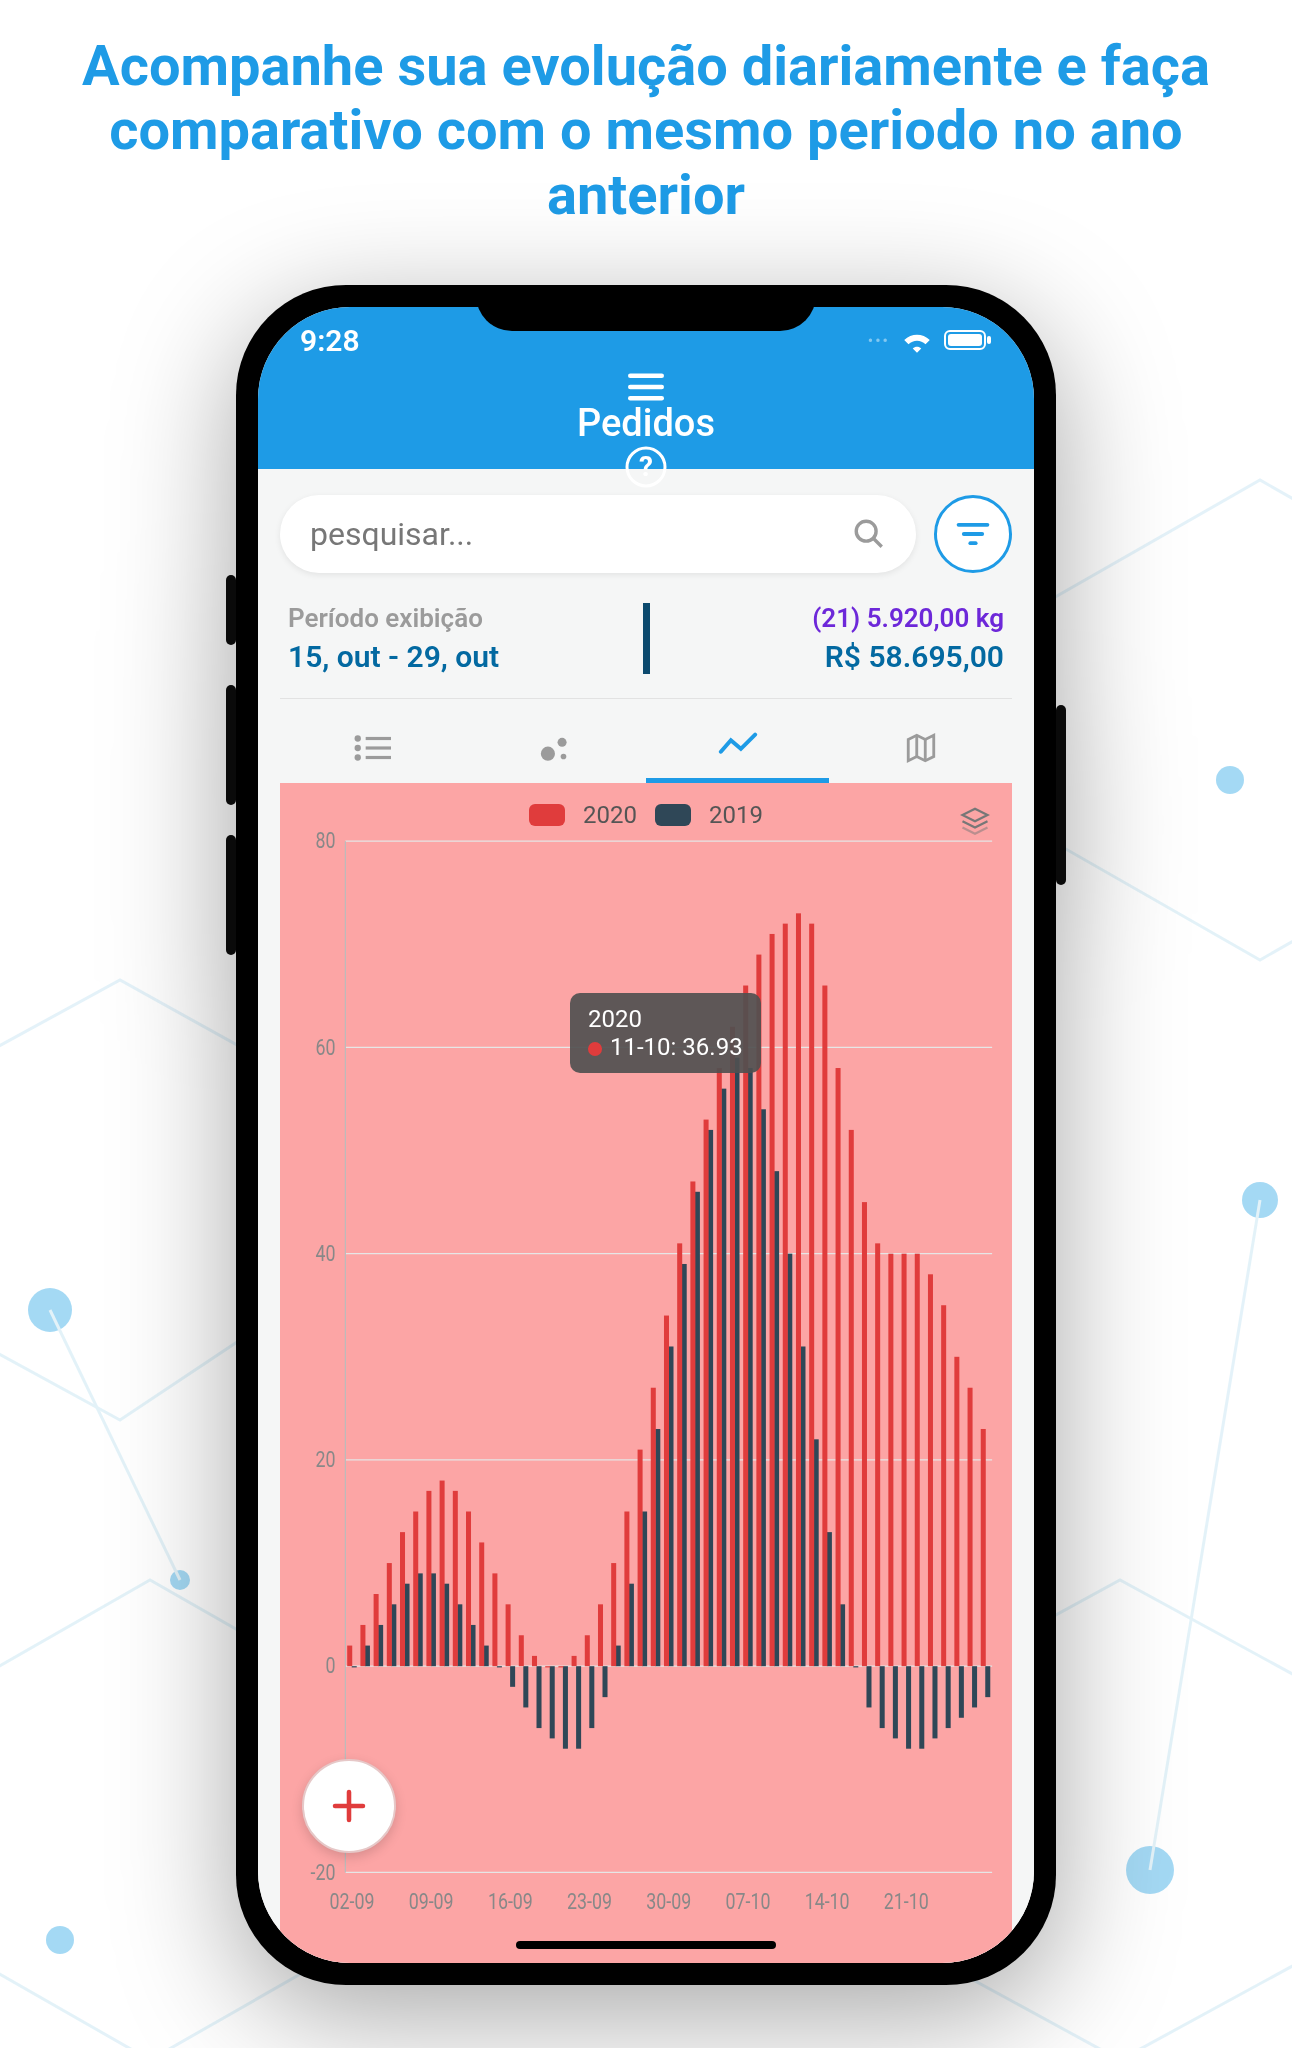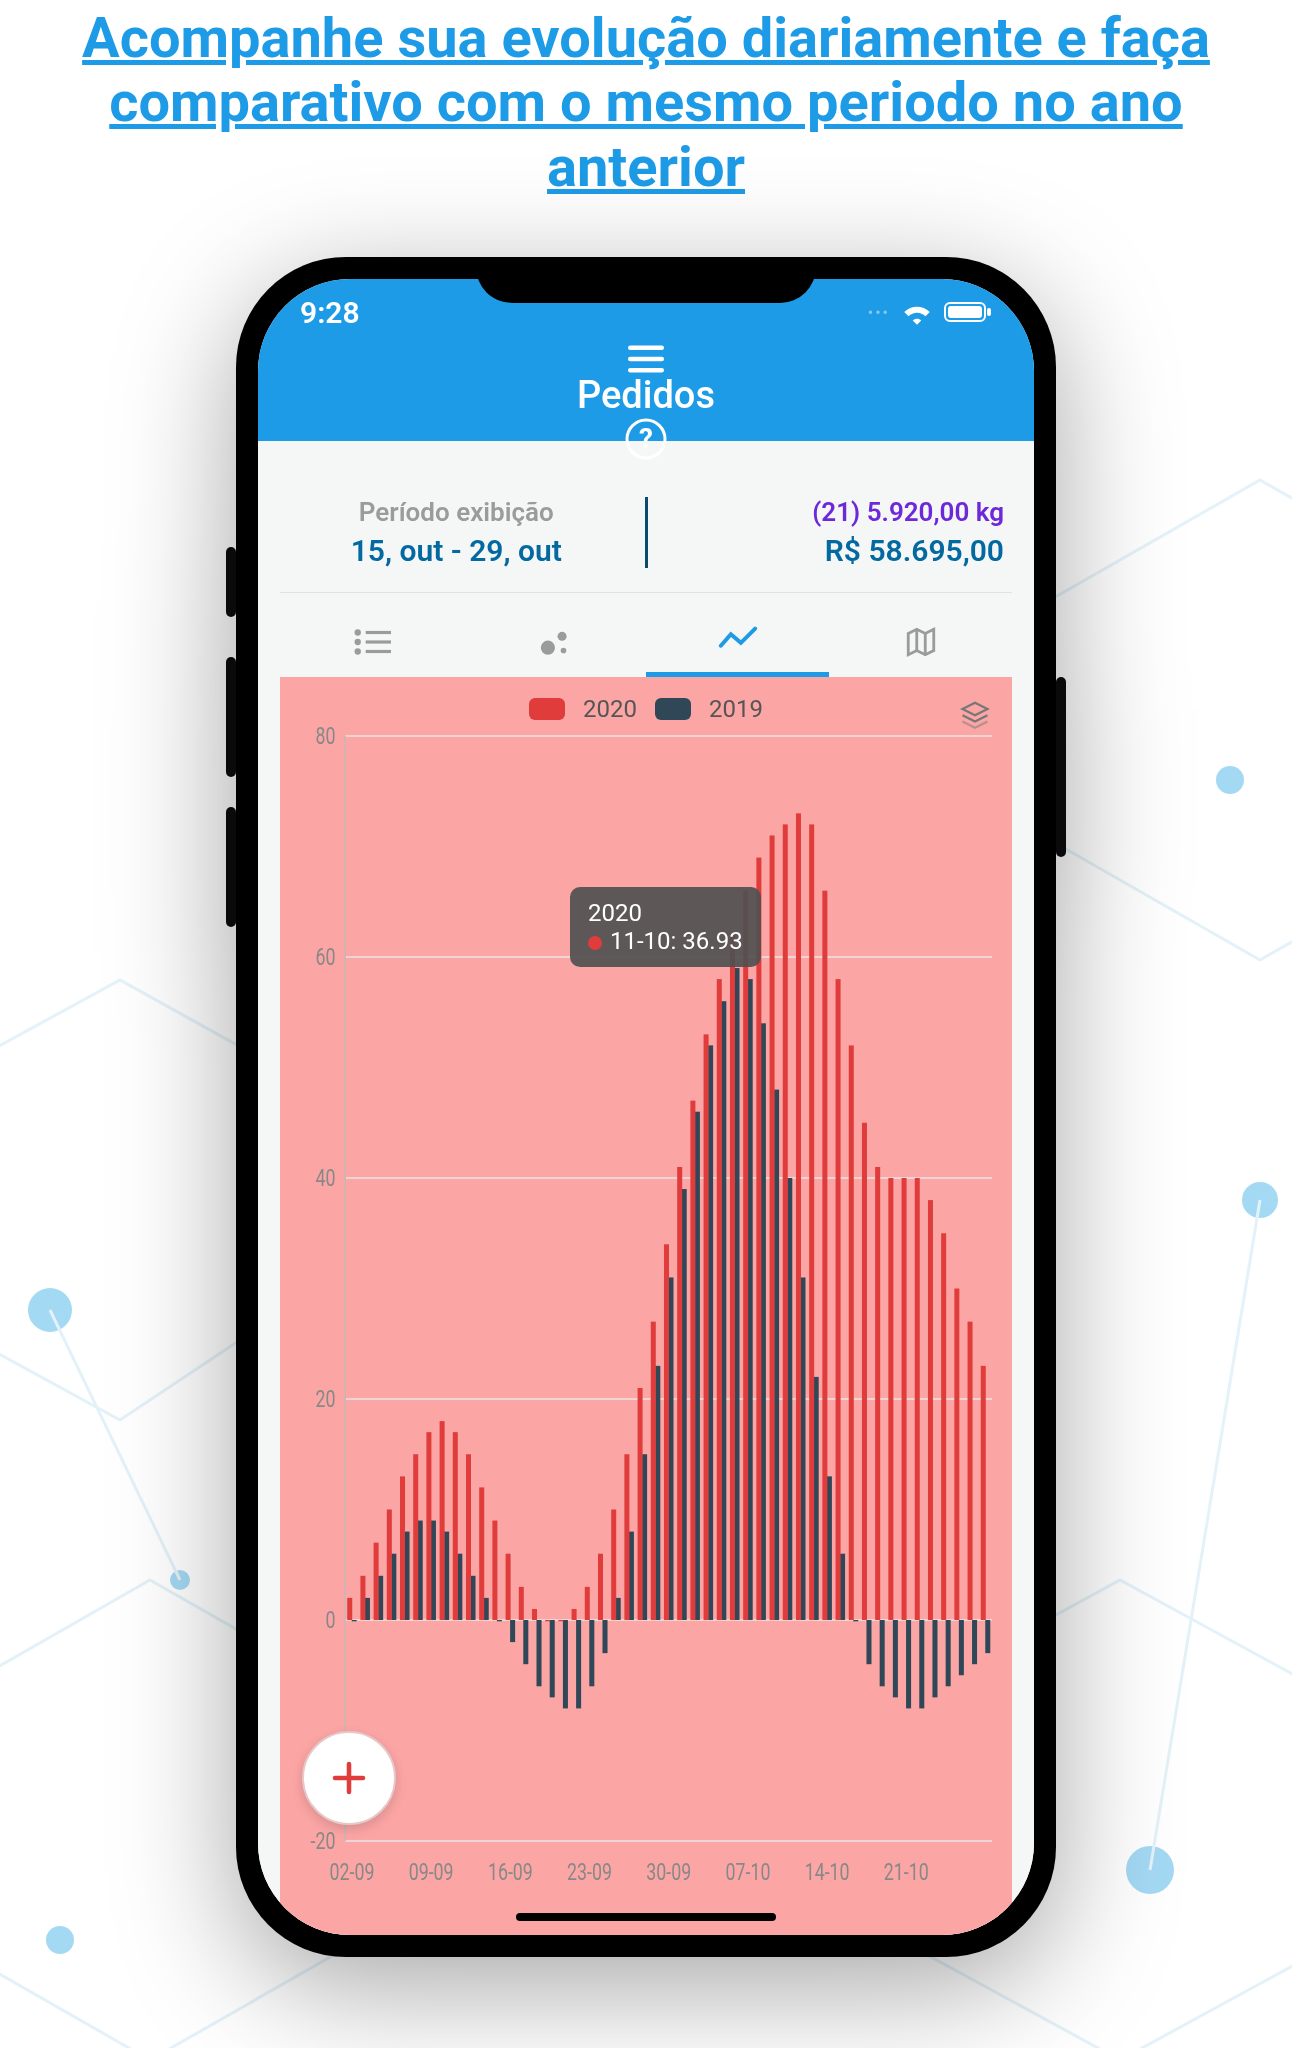--- a/index.html
+++ b/index.html
@@ -17,22 +17,21 @@
     z-index: 0;
   }
   .headline {
     position: relative;
     z-index: 1;
     text-align: center;
     color: #1e9be6;
     font-weight: 700;
     font-size: 56px;
     line-height: 1.15;
-    padding: 6px 10px 10px;
-    text-decoration: underline;
+    padding: 34px 10px 10px;
   }
   .phone-wrap {
     position: relative;
     z-index: 2;
     width: 820px;
     margin: 48px auto 0;
     filter: drop-shadow(0 30px 60px rgba(0,0,0,.35));
   }
   .phone {
     position: relative;
@@ -95,21 +94,21 @@
   .search-input { flex: 1; font-size: 32px; color: #777; }
   .filter-btn {
     width: 78px; height: 78px; border-radius: 50%;
     background: #fff; border: 3px solid #1e9be6;
     display: flex; align-items: center; justify-content: center;
   }
   .meta-row {
     display: flex; margin-top: 30px; padding: 0 8px 24px;
     border-bottom: 1px solid #e2e2e2;
   }
-  .meta-left { flex: 1; border-right: 3px solid #0c4a6e; padding-right: 20px; text-align: center; }
+  .meta-left { flex: 1; border-right: 7px solid #0c4a6e; padding-right: 20px; }
   .meta-right { flex: 1; text-align: right; padding-left: 20px; }
   .meta-label { color: #9b9b9b; font-size: 26px; font-weight: 600; margin-bottom: 6px; }
   .meta-value { color: #0369a1; font-size: 30px; font-weight: 600; }
   .meta-kg { color: #6d28d9; font-size: 26px; font-weight: 600; margin-bottom: 6px; }
   .tabs { display: flex; margin-top: 14px; }
   .tab { flex: 1; height: 70px; display: flex; align-items: center; justify-content: center; }
   .tab.active { border-bottom: 5px solid #1e9be6; }
   .chart-area {
     flex: 1; position: relative; background: #fca5a5;
     margin-top: 0; padding: 18px 10px 10px;
@@ -193,20 +192,36 @@
         <div class="icon-btn">
           <svg width="44" height="44" viewBox="0 0 44 44">
               <circle cx="22" cy="22" r="19" fill="none" stroke="#fff" stroke-width="3"></circle>
               <text x="22" y="31" text-anchor="middle" font-size="28" font-weight="700" fill="#fff">?</text>
             </svg>
         </div>
       </div>
 
       <div class="content">
 
+        <div class="search-row">
+          <div class="search-box">
+            <div class="search-input">pesquisar...</div>
+            <svg width="34" height="34" viewBox="0 0 24 24" fill="none" stroke="#9b9b9b" stroke-width="2.4">
+                <circle cx="10" cy="10" r="7"></circle>
+                <line x1="15" y1="15" x2="21" y2="21"></line>
+              </svg>
+          </div>
+          <div class="filter-btn">
+            <svg width="34" height="28" viewBox="0 0 26 20" stroke="#1e9be6" stroke-width="3" stroke-linecap="round">
+                <line x1="2" y1="3" x2="24" y2="3"></line>
+                <line x1="6" y1="10" x2="20" y2="10"></line>
+                <line x1="11" y1="17" x2="15" y2="17"></line>
+              </svg>
+          </div>
+        </div>
 
         <div class="meta-row">
           <div class="meta-left">
             <div class="meta-label">Período exibição</div>
             <div class="meta-value">15, out - 29, out</div>
           </div>
           <div class="meta-right">
             <div class="meta-kg">(21)  5.920,00 kg</div>
             <div class="meta-value">R$  58.695,00</div>
           </div>

